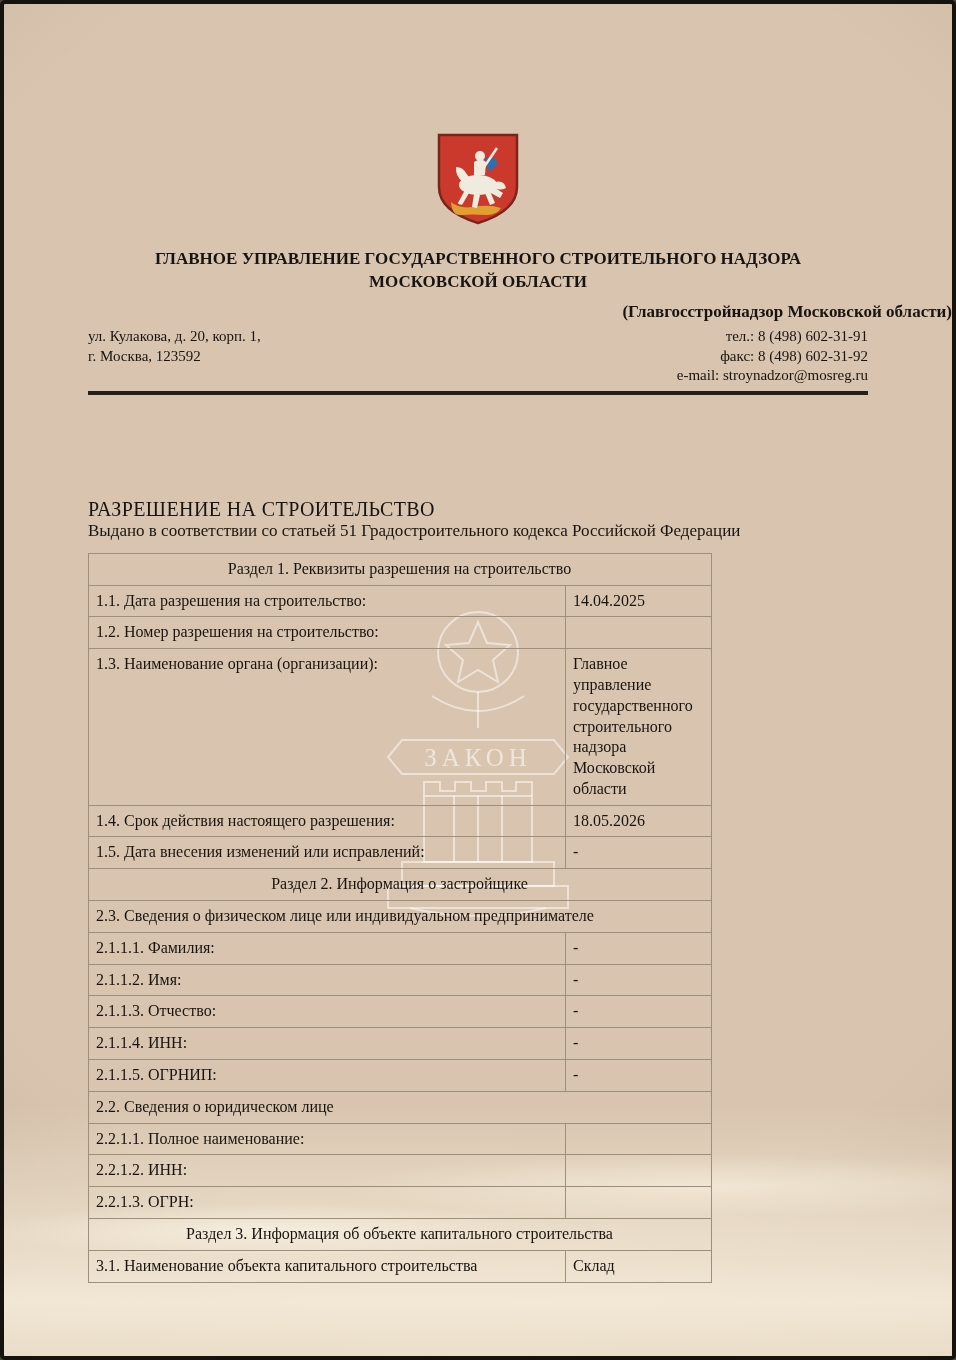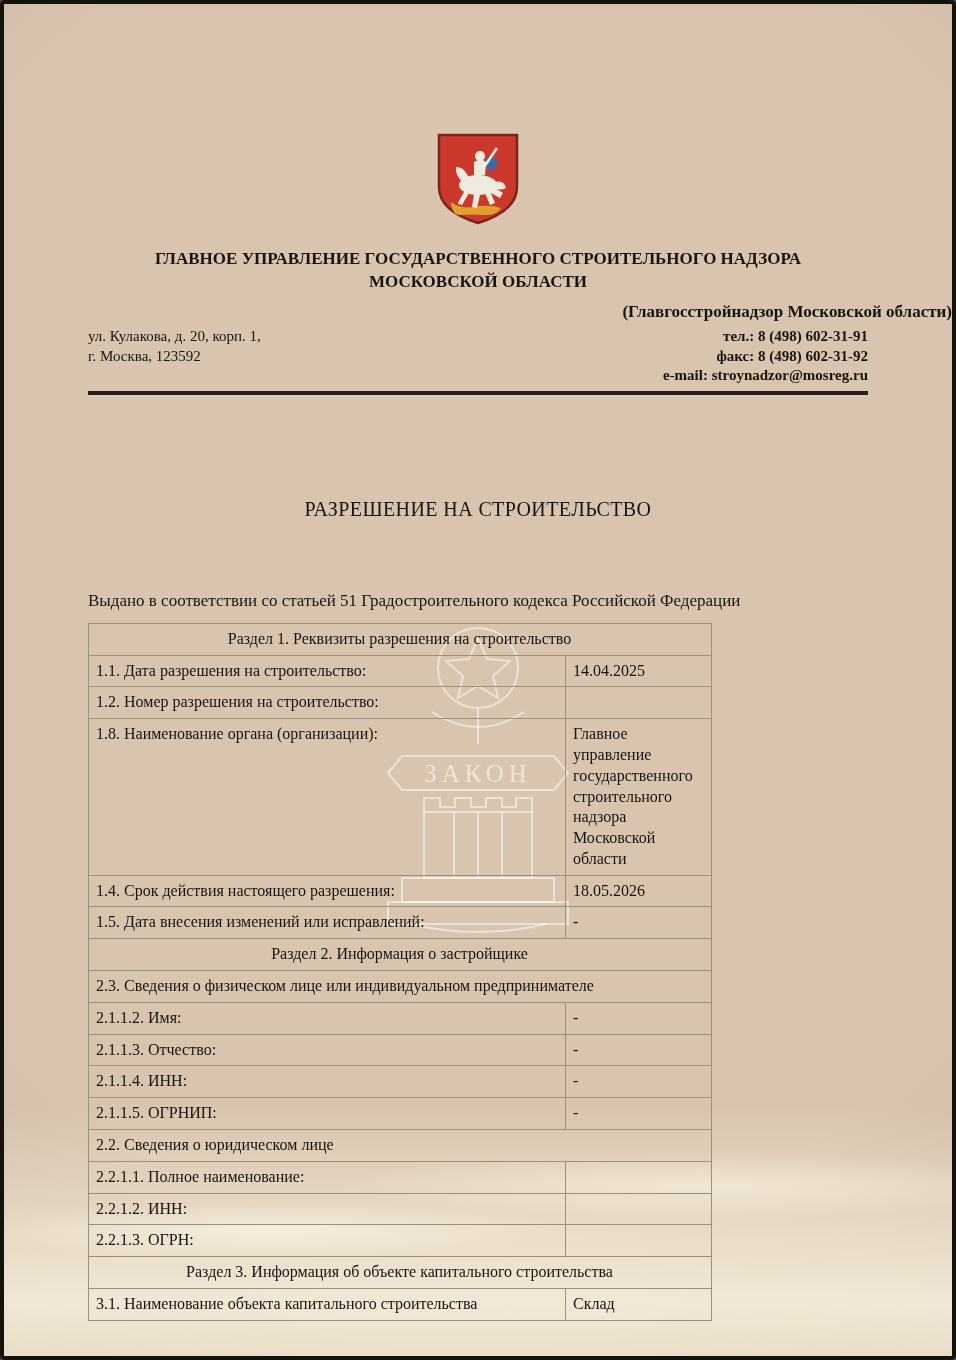--- a/index.html
+++ b/index.html
@@ -20,36 +20,36 @@
     background:radial-gradient(115% 85% at 50% 42%, rgba(0,0,0,0) 58%, rgba(62,44,28,0.18) 100%);
   }
   .bottom-deco {
     position:absolute; left:0; right:0; bottom:0; height:250px; z-index:0; pointer-events:none;
     background:
       radial-gradient(420px 38px at 28% 50%, rgba(250,243,228,0.75), rgba(250,243,228,0) 70%),
       radial-gradient(520px 46px at 74% 32%, rgba(248,240,223,0.65), rgba(248,240,223,0) 70%),
       linear-gradient(to bottom, rgba(242,232,213,0) 0%, rgba(244,235,216,0.55) 45%, rgba(247,239,221,0.85) 78%, rgba(241,231,210,0.8) 100%);
   }
   .watermark {
-    position:absolute; top:612px; left:50%; transform:translateX(-50%);
+    position:absolute; top:596px; left:50%; transform:translateX(-50%);
     z-index:0; pointer-events:none;
   }
   .content { position:relative; z-index:1; }
   .coa { width:86px; height:94px; margin:128px auto 0; }
   .org-name {
     margin:22px auto 0; max-width:740px;
     text-align:center; font-weight:bold; font-size:17px; line-height:1.33;
   }
   .org-short { margin-top:9px; text-align:right; font-weight:bold; font-size:17px; }
   .inner { width:780px; margin:0 auto; }
   .contact-row { display:flex; justify-content:space-between; margin-top:5px; font-size:15px; line-height:1.3;gap:34px; }
-  .tels { text-align:right;font-weight:bold; }
+  .tels { text-align:right; }
   .rule { margin-top:5px; height:4px; background:#26201a; }
-  .doc-title { margin-top:103px; text-align:center; font-size:20px; letter-spacing:0.4px; }
-  .intro { margin-top:70px; font-size:17px; }
+  .doc-title { margin-top:103px; text-align:left; font-size:20px; letter-spacing:0.4px; }
+  .intro { font-size:17px; }
   table.doc {
     margin-top:12px; width:624px;
     border-collapse:collapse; table-layout:fixed;
     font-size:16px; background:transparent;
   }
   table.doc col.c1 { width:477px; }
   table.doc td {
     border:1px solid #99907e;
     padding:5px 8px 5px 7px;
     vertical-align:top; line-height:1.3;
@@ -135,36 +135,40 @@
             </tr>
           <tr>
               <td>1.1. Дата разрешения на строительство:</td>
               <td>14.04.2025</td>
             </tr>
           <tr>
               <td>1.2. Номер разрешения на строительство:</td>
               <td></td>
             </tr>
           <tr>
-              <td>1.8. Наименование органа (организации):</td>
+              <td>1.3. Наименование органа (организации):</td>
               <td>Главное управление государственного строительного надзора Московской области</td>
             </tr>
           <tr>
               <td>1.4. Срок действия настоящего разрешения:</td>
               <td>18.05.2026</td>
             </tr>
           <tr>
               <td>1.5. Дата внесения изменений или исправлений:</td>
               <td>-</td>
             </tr>
           <tr>
               <td class="sec" colspan="2">Раздел 2. Информация о застройщике</td>
             </tr>
           <tr>
               <td colspan="2">2.3. Сведения о физическом лице или индивидуальном предпринимателе</td>
+            </tr>
+          <tr>
+              <td>2.1.1.1. Фамилия:</td>
+              <td>-</td>
             </tr>
           <tr>
               <td>2.1.1.2. Имя:</td>
               <td>-</td>
             </tr>
           <tr>
               <td>2.1.1.3. Отчество:</td>
               <td>-</td>
             </tr>
           <tr>

